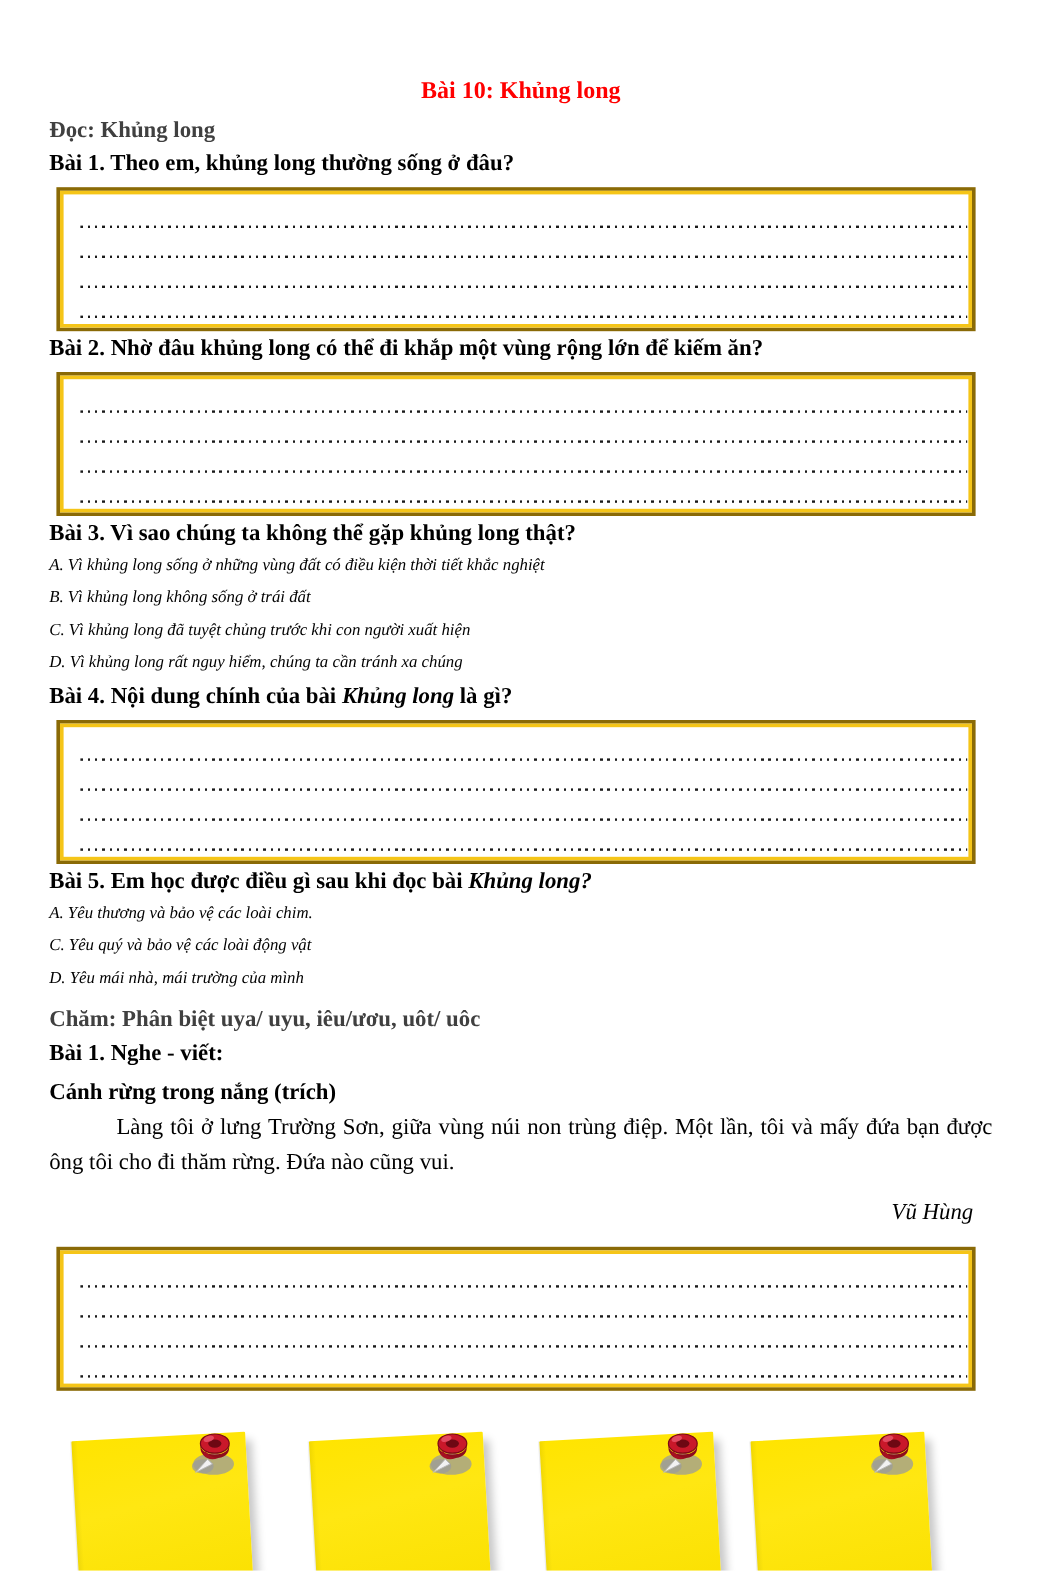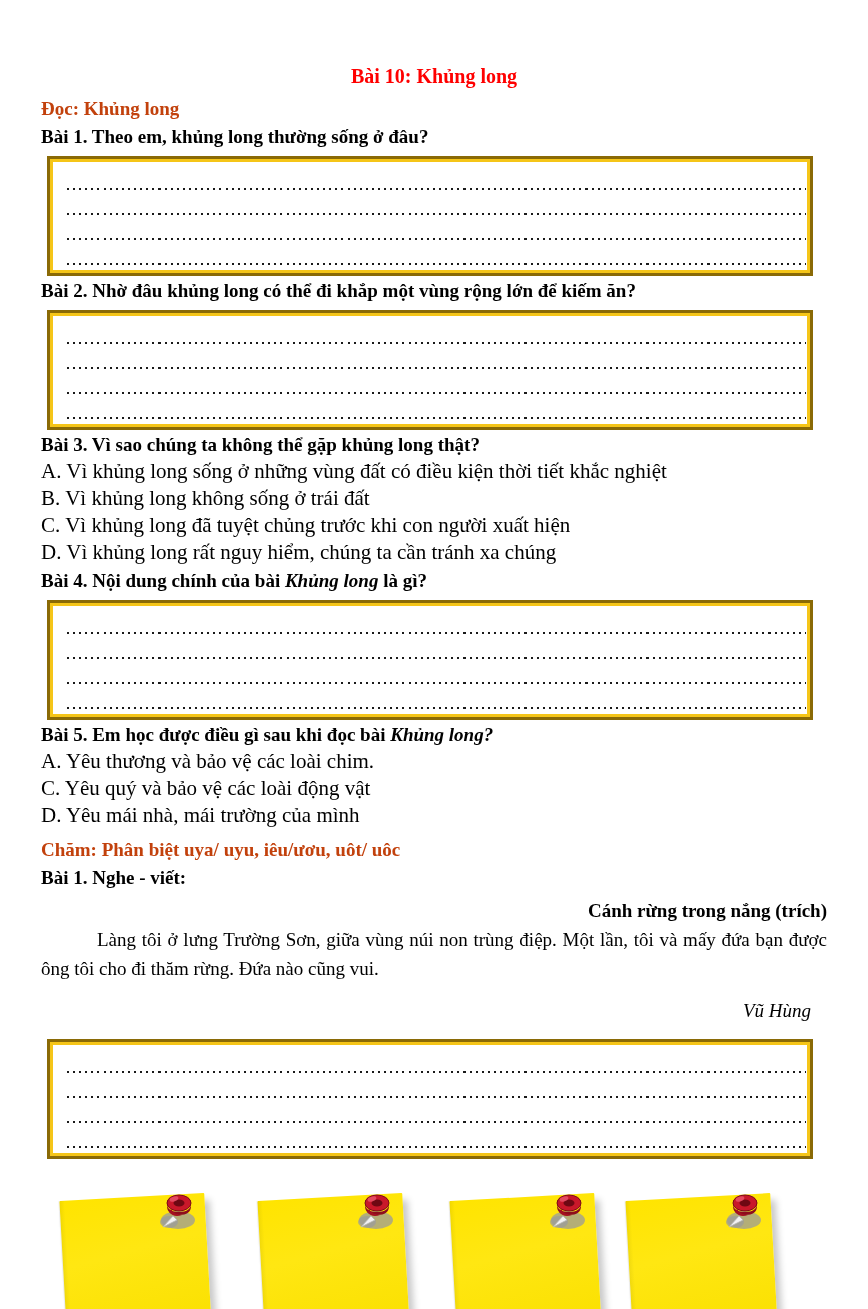--- a/index.html
+++ b/index.html
@@ -33,44 +33,45 @@
     text-align: center;
     color: #ff0000;
     font-weight: bold;
     font-size: 20px;
     line-height: 24px;
     margin: 0;
     padding-top: 64px;
     letter-spacing: 0px;
   }
   .section-heading {
-    color: #c2410c;
+    color: #404040;
     font-weight: bold;
     font-size: 19px;
     line-height: 26px;
     margin: 8px 0 0 0;
   }
   .q-heading {
     font-weight: bold;
     font-size: 19px;
     line-height: 26px;
     margin: 2px 0 0 0;
     white-space: nowrap;
   }
   .q-heading .it {
     font-style: italic;
     text-align: right;
   }
   .choice {
-    font-size: 21px;
+    font-size: 14px;
     line-height: 27px;
     margin: 0;
+    font-style: italic;
   }
   .excerpt-title {
-    text-align: right;
+    text-align: left;
     font-weight: bold;
     font-size: 19px;
     line-height: 28px;
     margin: 6px 0 0 0;
   }
   .excerpt-body {
     font-size: 19px;
     line-height: 29px;
     margin: 0;
     text-align: justify;

